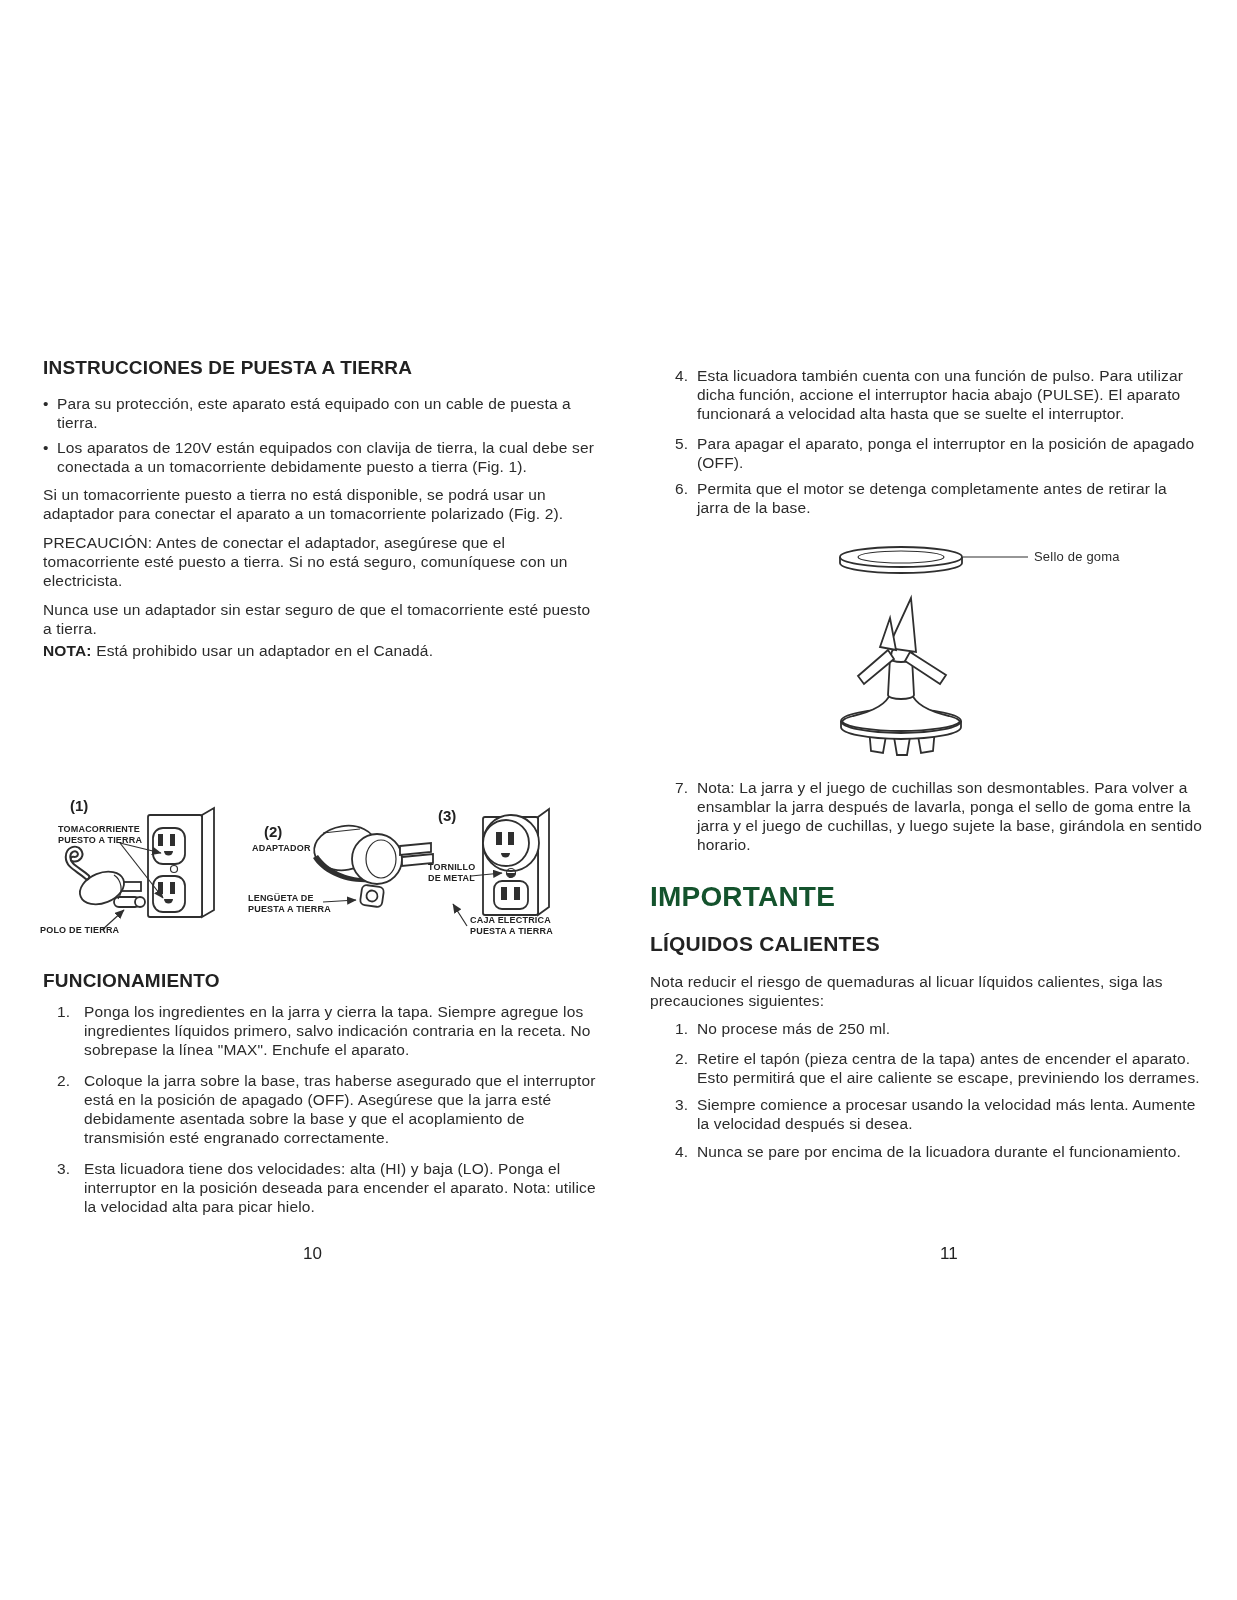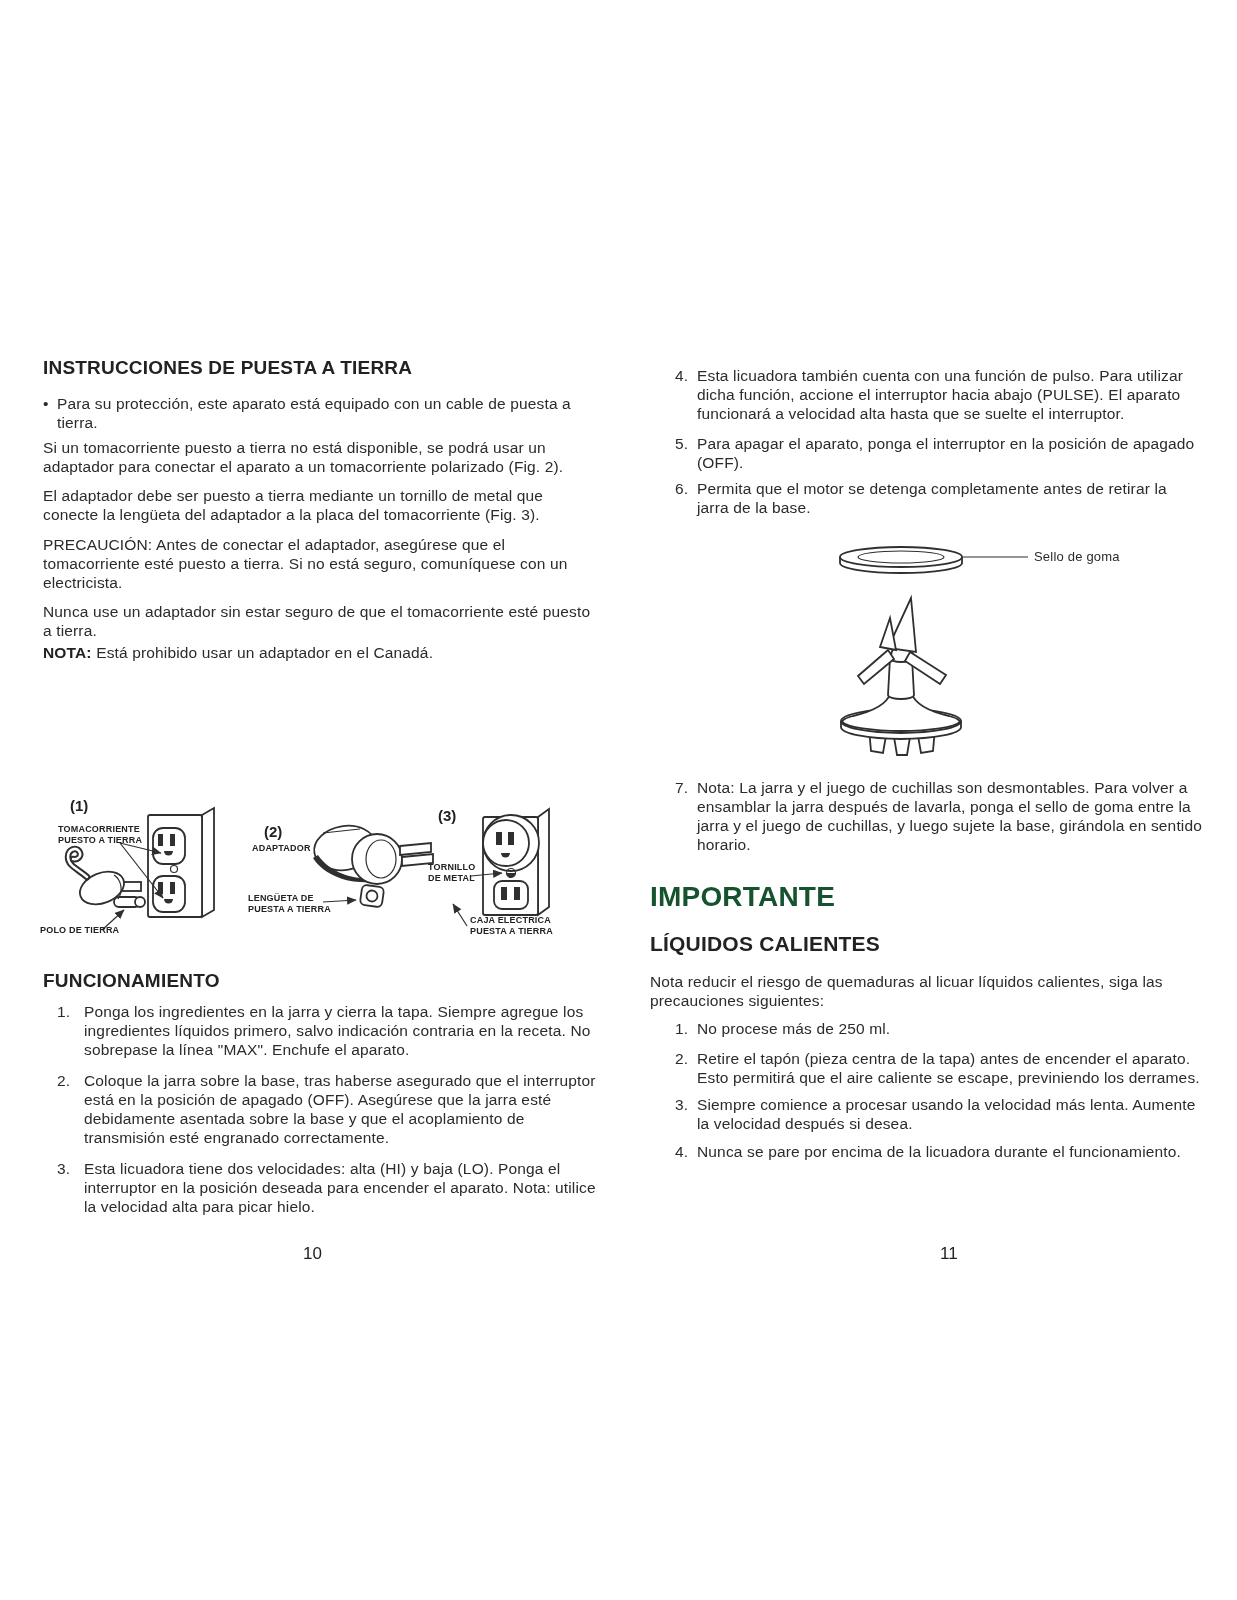--- a/index.html
+++ b/index.html
@@ -51,23 +51,26 @@
 
 <div class="page">
 
   <div class="col body-txt" style="left:43px; top:358px; width:557px;">
     <h2 class="sec" style="margin-bottom:16px;">INSTRUCCIONES DE PUESTA A TIERRA</h2>
 
     <div class="b-row" style="margin-bottom:6px;">
       <span class="b-dot"></span>
       <span class="b-text">Para su protección, este aparato está equipado con un cable de puesta a tierra.</span>
     </div>
+    <div class="b-row" style="margin-bottom:9px;">
+      <span class="b-dot"></span>
+      <span class="b-text">Los aparatos de 120V están equipados con clavija de tierra, la cual debe ser conectada a un tomacorriente debidamente puesto a tierra (Fig. 1).</span>
+    </div>
 
     <p class="para" style="margin-bottom:10px;">Si un tomacorriente puesto a tierra no está disponible, se podrá usar un adaptador para conectar el aparato a un tomacorriente polarizado (Fig. 2).</p>
-    <p class="para" style="margin-bottom:11px;">El adaptador debe ser puesto a tierra mediante un tornillo de metal que conecte la lengüeta del adaptador a la placa del tomacorriente (Fig. 3).</p>
     <p class="para" style="margin-bottom:10px;">PRECAUCIÓN: Antes de conectar el adaptador, asegúrese que el tomacorriente esté puesto a tierra. Si no está seguro, comuníquese con un electricista.</p>
     <p class="para" style="margin-bottom:3px;">Nunca use un adaptador sin estar seguro de que el tomacorriente esté puesto a tierra.</p>
     <p class="para nota"><b>NOTA:</b><span> Está prohibido usar un adaptador en el Canadá.</span></p>
   </div>
 
   <div class="figwrap" style="left:30px; top:783px; width:575px; height:170px;">
     <svg width="575" height="170" viewBox="0 0 575 170">
       <defs>
         <marker id="ah" markerWidth="9" markerHeight="8" refX="7.5" refY="3.5" orient="auto">
           <path d="M0,0 L8,3.5 L0,7 Z" fill="#2f2f2f"></path>

